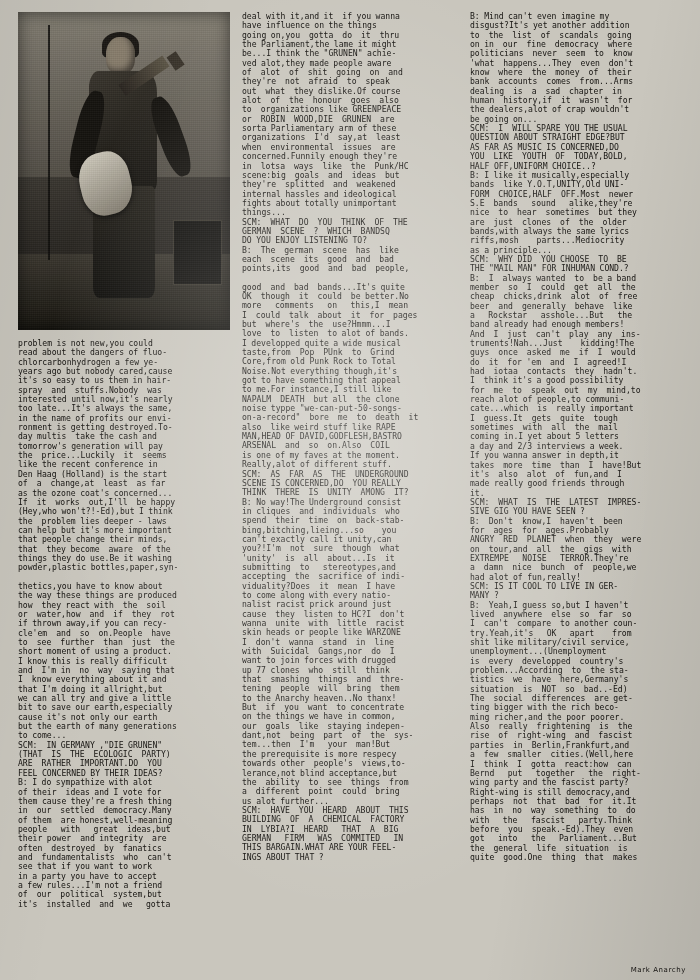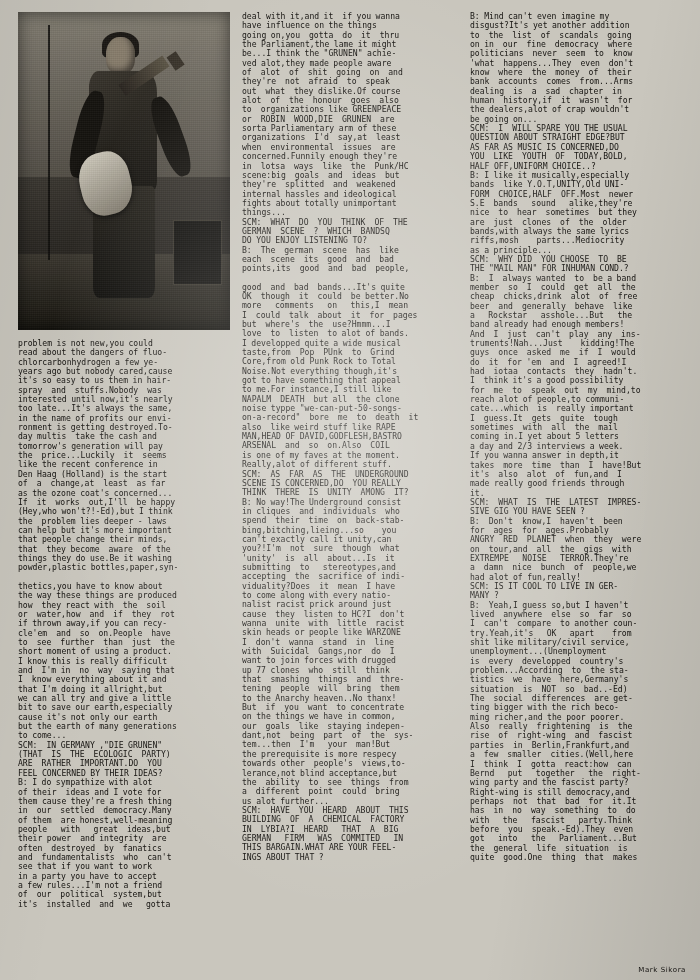--- a/index.html
+++ b/index.html
@@ -485,14 +485,14 @@
 perhaps  not  that  bad  for  it.It
 has  in  no  way  something  to  do
 with   the   fascist   party.Think
 before  you  speak.-Ed).They  even
 got   into   the   Parliament...But
 the  general  life  situation  is
 quite  good.One  thing  that  makes</div>
     </div>
 
   </div>
-  <div class="signature">Mark Sikora</div>
+  <div class="signature">Mark Anarchy</div>
 </div>
 
 </body></html>

